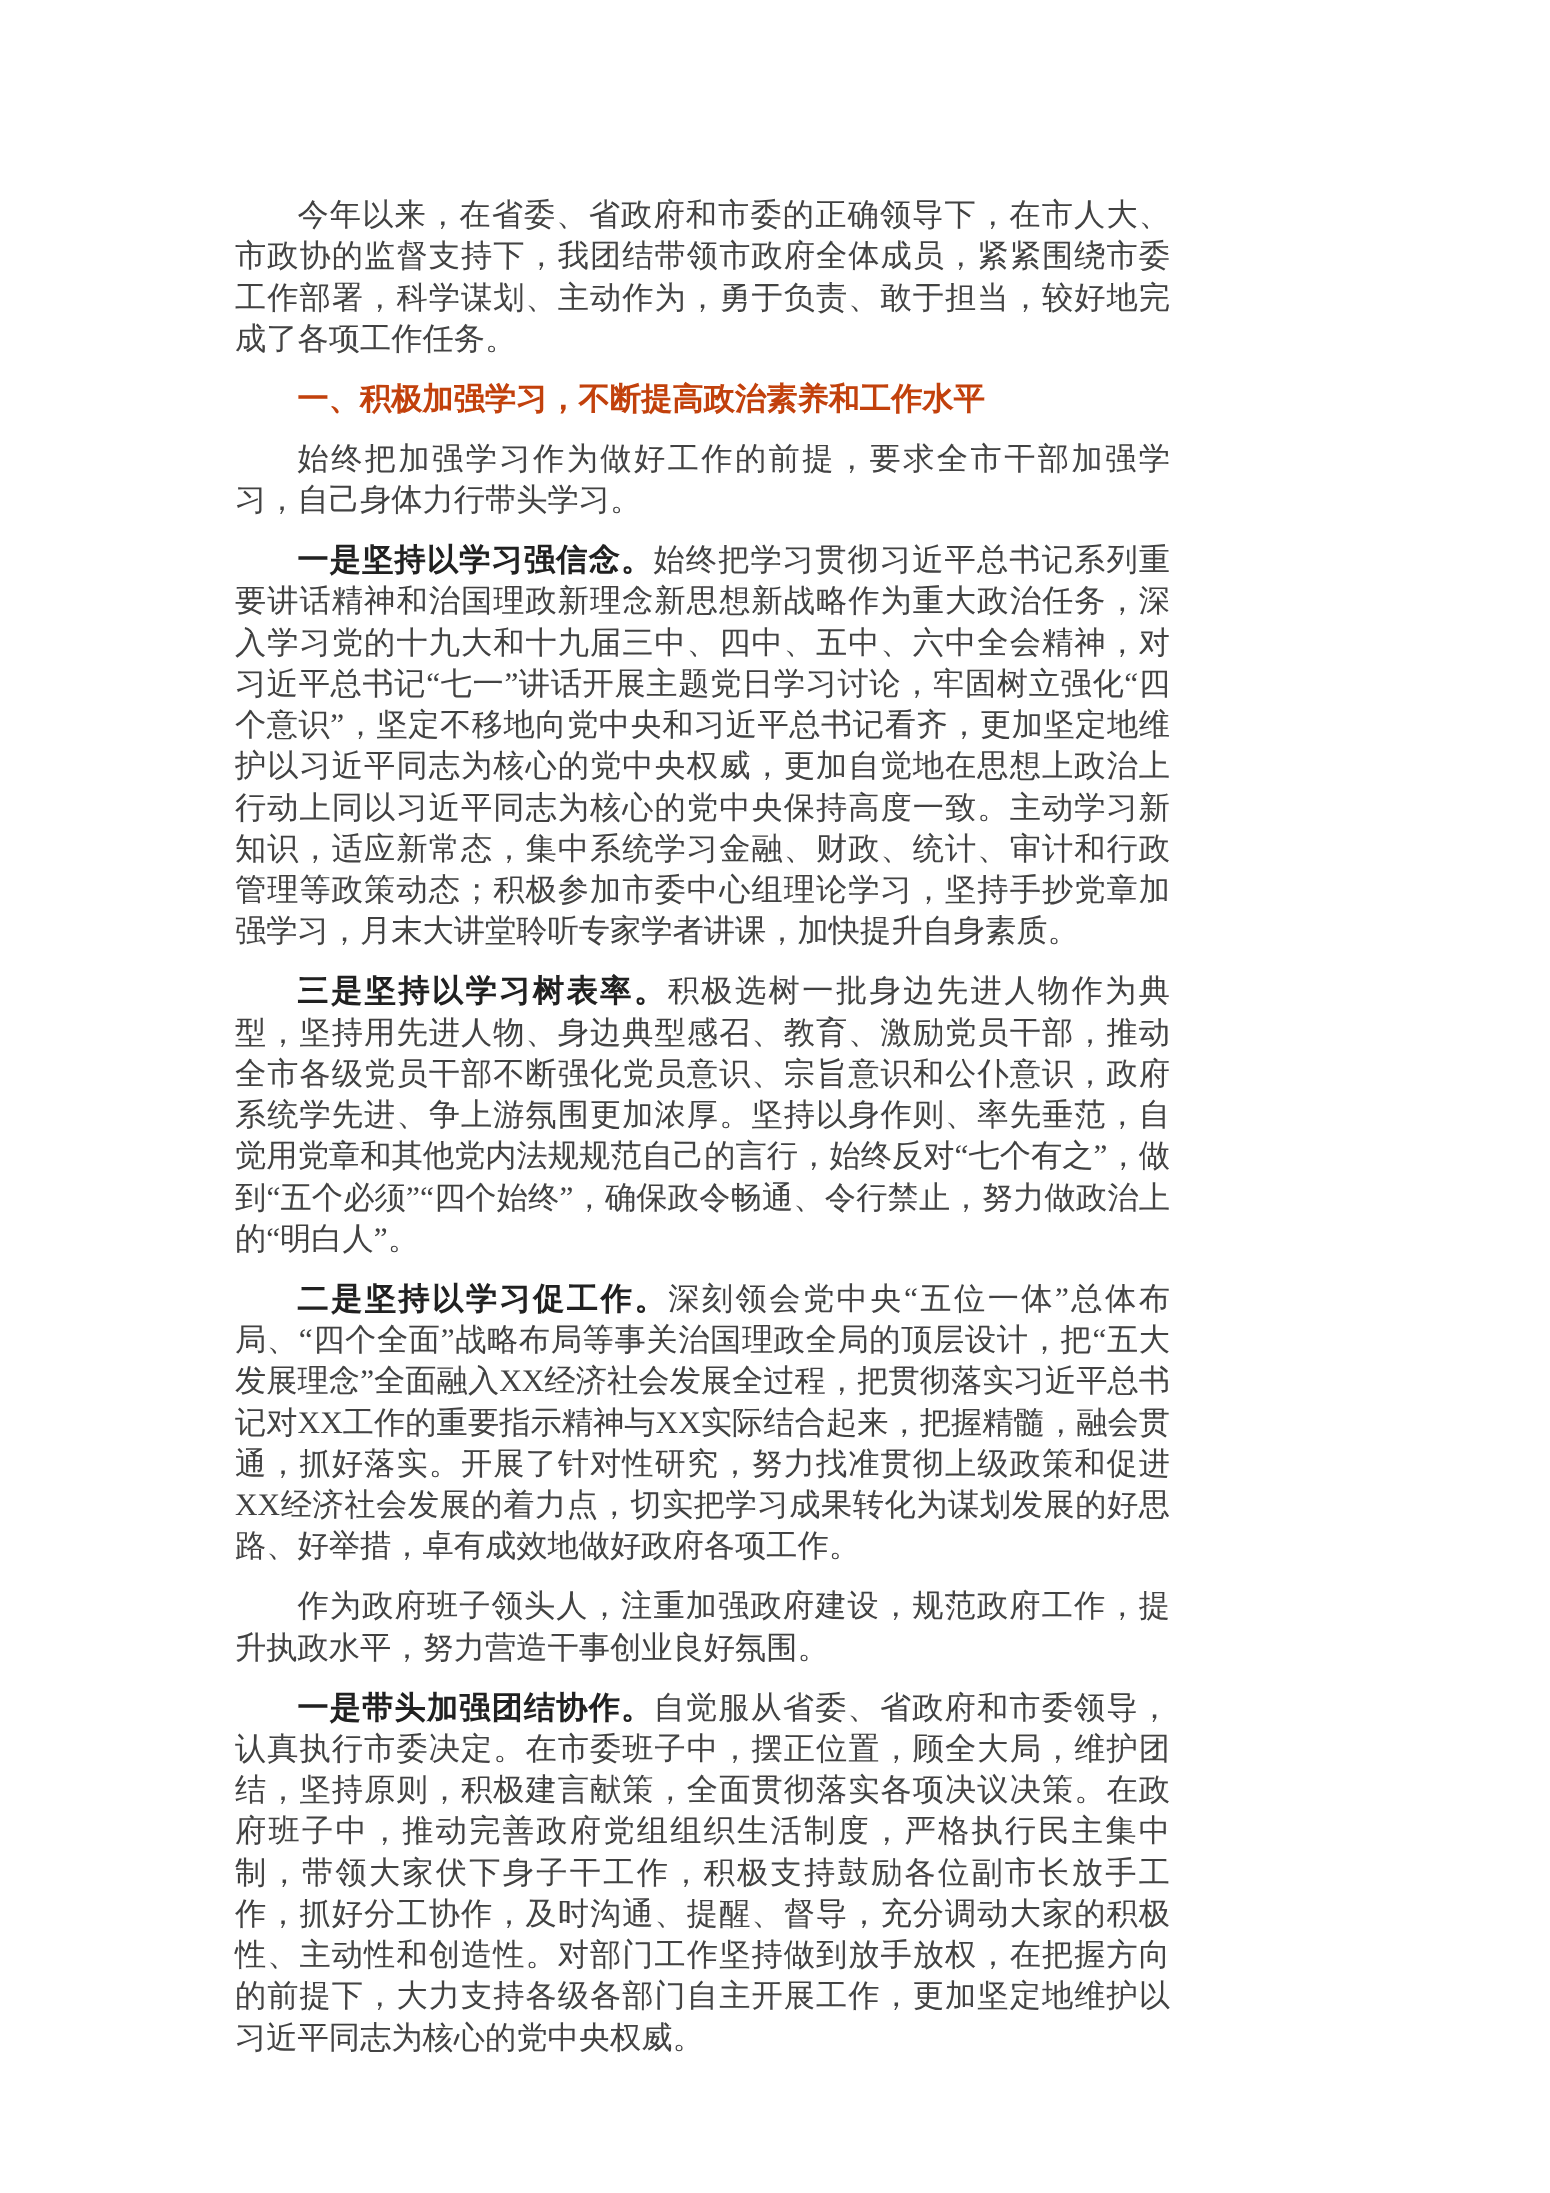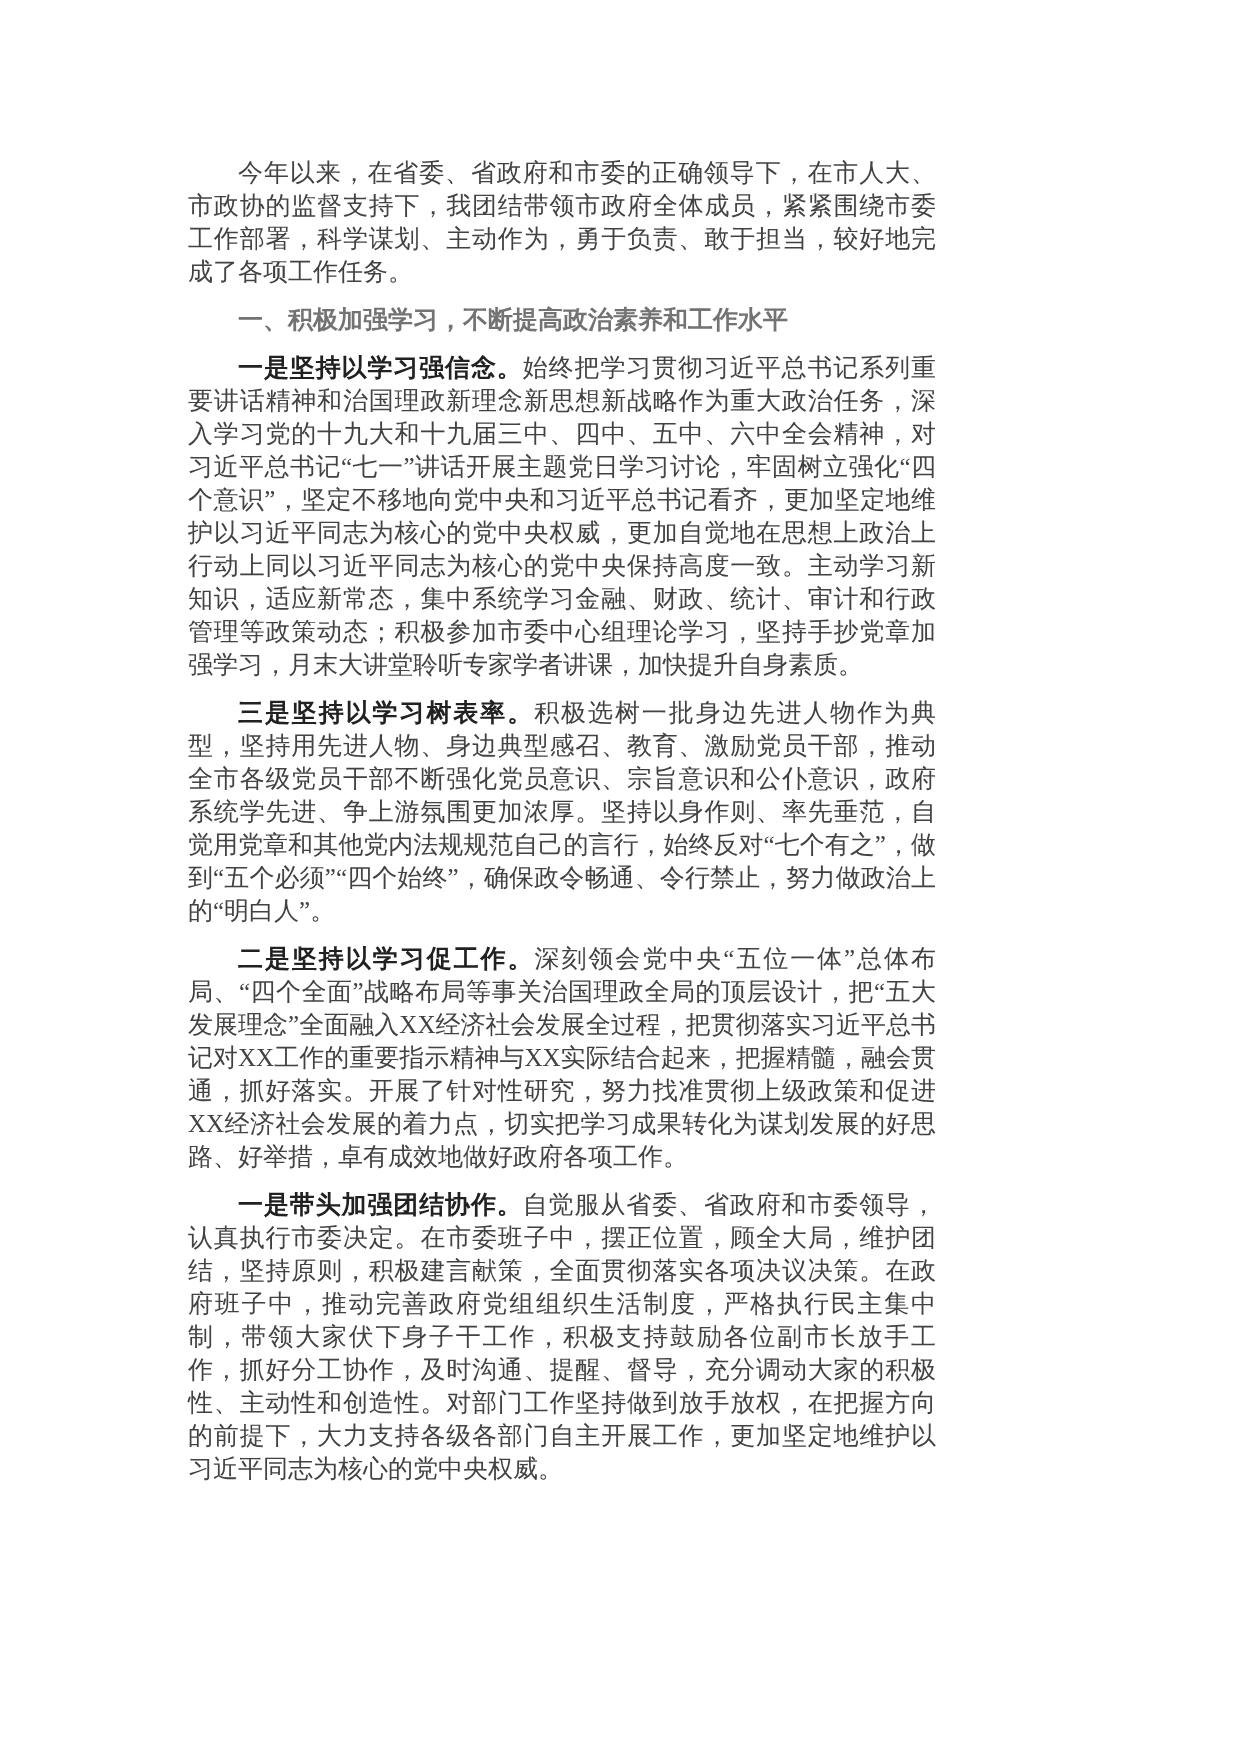--- a/index.html
+++ b/index.html
@@ -22,44 +22,46 @@
     font-size: 25px;
     line-height: 33px;
     color: #424242;
     text-align: justify;
     text-justify: inter-ideograph;
     text-indent: 2em;
   }
   .doc p.heading {
     font-family: "Liberation Sans", "DejaVu Sans", sans-serif;
     font-weight: bold;
-    color: #737373;
+    color: #c2410c;
   }
   .doc span.lead {
     font-family: "Liberation Sans", "DejaVu Sans", sans-serif;
     font-weight: bold;
     color: #212121;
     margin-top: 36px;
   }
 </style>
 </head>
 <body>
 
 <div class="page">
   <div class="doc">
 
     <p>今年以来，在省委、省政府和市委的正确领导下，在市人大、市政协的监督支持下，我团结带领市政府全体成员，紧紧围绕市委工作部署，科学谋划、主动作为，勇于负责、敢于担当，较好地完成了各项工作任务。</p>
 
     <p class="heading">一、积极加强学习，不断提高政治素养和工作水平</p>
 
+    <p>始终把加强学习作为做好工作的前提，要求全市干部加强学习，自己身体力行带头学习。</p>
 
     <p><span class="lead">一是坚持以学习强信念。</span><span>始终把学习贯彻习近平总书记系列重要讲话精神和治国理政新理念新思想新战略作为重大政治任务，深入学习党的十九大和十九届三中、四中、五中、六中全会精神，对习近平总书记“七一”讲话开展主题党日学习讨论，牢固树立强化“四个意识”，坚定不移地向党中央和习近平总书记看齐，更加坚定地维护以习近平同志为核心的党中央权威，更加自觉地在思想上政治上行动上同以习近平同志为核心的党中央保持高度一致。主动学习新知识，适应新常态，集中系统学习金融、财政、统计、审计和行政管理等政策动态；积极参加市委中心组理论学习，坚持手抄党章加强学习，月末大讲堂聆听专家学者讲课，加快提升自身素质。</span></p>
 
     <p><span class="lead">三是坚持以学习树表率。</span><span>积极选树一批身边先进人物作为典型，坚持用先进人物、身边典型感召、教育、激励党员干部，推动全市各级党员干部不断强化党员意识、宗旨意识和公仆意识，政府系统学先进、争上游氛围更加浓厚。坚持以身作则、率先垂范，自觉用党章和其他党内法规规范自己的言行，始终反对“七个有之”，做到“五个必须”“四个始终”，确保政令畅通、令行禁止，努力做政治上的“明白人”。</span></p>
 
     <p><span class="lead">二是坚持以学习促工作。</span><span>深刻领会党中央“五位一体”总体布局、“四个全面”战略布局等事关治国理政全局的顶层设计，把“五大发展理念”全面融入XX经济社会发展全过程，把贯彻落实习近平总书记对XX工作的重要指示精神与XX实际结合起来，把握精髓，融会贯通，抓好落实。开展了针对性研究，努力找准贯彻上级政策和促进XX经济社会发展的着力点，切实把学习成果转化为谋划发展的好思路、好举措，卓有成效地做好政府各项工作。</span></p>
 
 
+    <p>作为政府班子领头人，注重加强政府建设，规范政府工作，提升执政水平，努力营造干事创业良好氛围。</p>
 
     <p><span class="lead">一是带头加强团结协作。</span><span>自觉服从省委、省政府和市委领导，认真执行市委决定。在市委班子中，摆正位置，顾全大局，维护团结，坚持原则，积极建言献策，全面贯彻落实各项决议决策。在政府班子中，推动完善政府党组组织生活制度，严格执行民主集中制，带领大家伏下身子干工作，积极支持鼓励各位副市长放手工作，抓好分工协作，及时沟通、提醒、督导，充分调动大家的积极性、主动性和创造性。对部门工作坚持做到放手放权，在把握方向的前提下，大力支持各级各部门自主开展工作，更加坚定地维护以习近平同志为核心的党中央权威。</span></p>
 
   </div>
 </div>
 
 </body></html>

